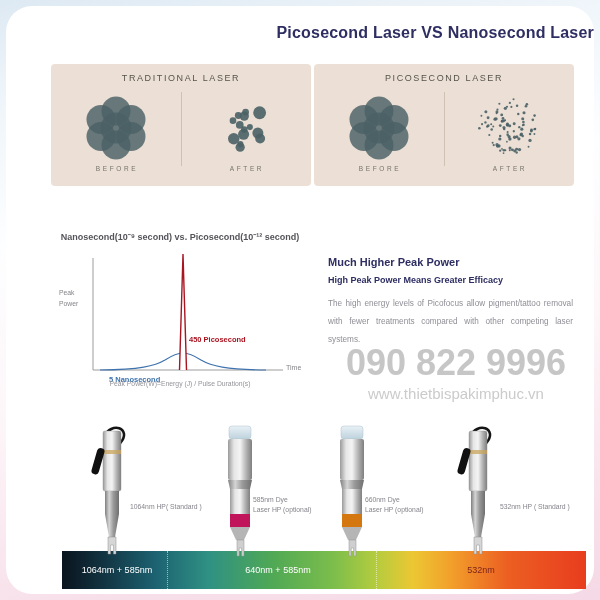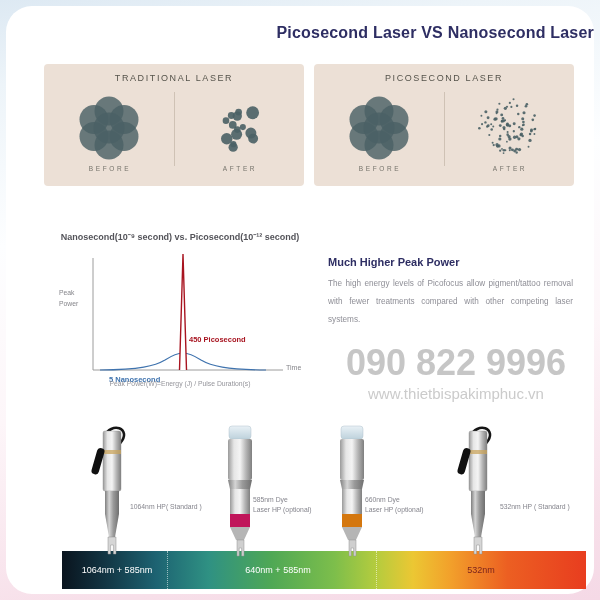--- a/index.html
+++ b/index.html
@@ -6,21 +6,21 @@
     font-family:"Liberation Sans",sans-serif;}
   .stage{position:absolute;inset:0;width:600px;height:600px;
     background:linear-gradient(170deg,#dde9f3 0%,#edf4f9 12%,#fdfeff 35%,#fdf6f9 60%,#f7dfe9 88%,#f5d9e6 100%);}
   .card{position:absolute;left:6px;top:6px;width:588px;height:588px;background:#ffffff;border-radius:26px;}
 
   .page-title{position:absolute;top:18px;left:0;width:588px;text-align:right;
     font-size:16px;font-weight:bold;color:#2e2e63;letter-spacing:.2px;}
 
   
   .panel{position:absolute;top:58px;width:260px;height:122px;background:#ece0d6;border-radius:4px;}
-  .panel.left{left:38px}.panel.right{left:308px}
+  .panel.left{left:45px}.panel.right{left:308px}
   .panel-title{position:absolute;top:9px;left:0;width:100%;text-align:center;
     font-size:9px;letter-spacing:1.6px;color:#55534b;font-weight:400;}
   .panel-divider{position:absolute;left:130px;top:28px;height:74px;width:1px;background:#cfc2b5;}
   .dots{position:absolute;inset:0;width:260px;height:122px;}
   .ba{position:absolute;top:101px;font-size:6.5px;letter-spacing:2.6px;color:#75736b;text-align:center;}
   .ba.before{left:20px;width:92px}.ba.after{left:150px;width:92px}
 
   
   .chart{position:absolute;left:49px;top:222px;width:250px;height:170px;}
   .chart svg{position:absolute;inset:0;overflow:visible}
@@ -212,20 +212,21 @@
       <div class="chart-title">Nanosecond(10⁻⁹ second) vs. Picosecond(10⁻¹² second)</div>
       <div class="ylab">Peak Power</div>
       <div class="xlab">Time</div>
       <div class="slab s0" style="color: rgb(168, 20, 32);">450 Picosecond</div>
       <div class="slab s1" style="color: rgb(63, 115, 174);">5 Nanosecond</div>
       <div class="note">Peak Power(W)=Energy (J) / Pulse Duration(s)</div>
     </section>
 
     <section class="info">
       <div class="h1">Much Higher Peak Power</div>
+      <div class="h2">High Peak Power Means Greater Efficacy</div>
       <p class="body">The high energy levels of Picofocus allow pigment/tattoo removal with fewer treatments compared with other competing laser systems.</p>
     </section>
 
     <section class="contact">
       <div class="phone">090 822 9996</div>
       <div class="site">www.thietbispakimphuc.vn</div>
     </section>
 
     <svg class="defs-holder" aria-hidden="true">
       <defs>

